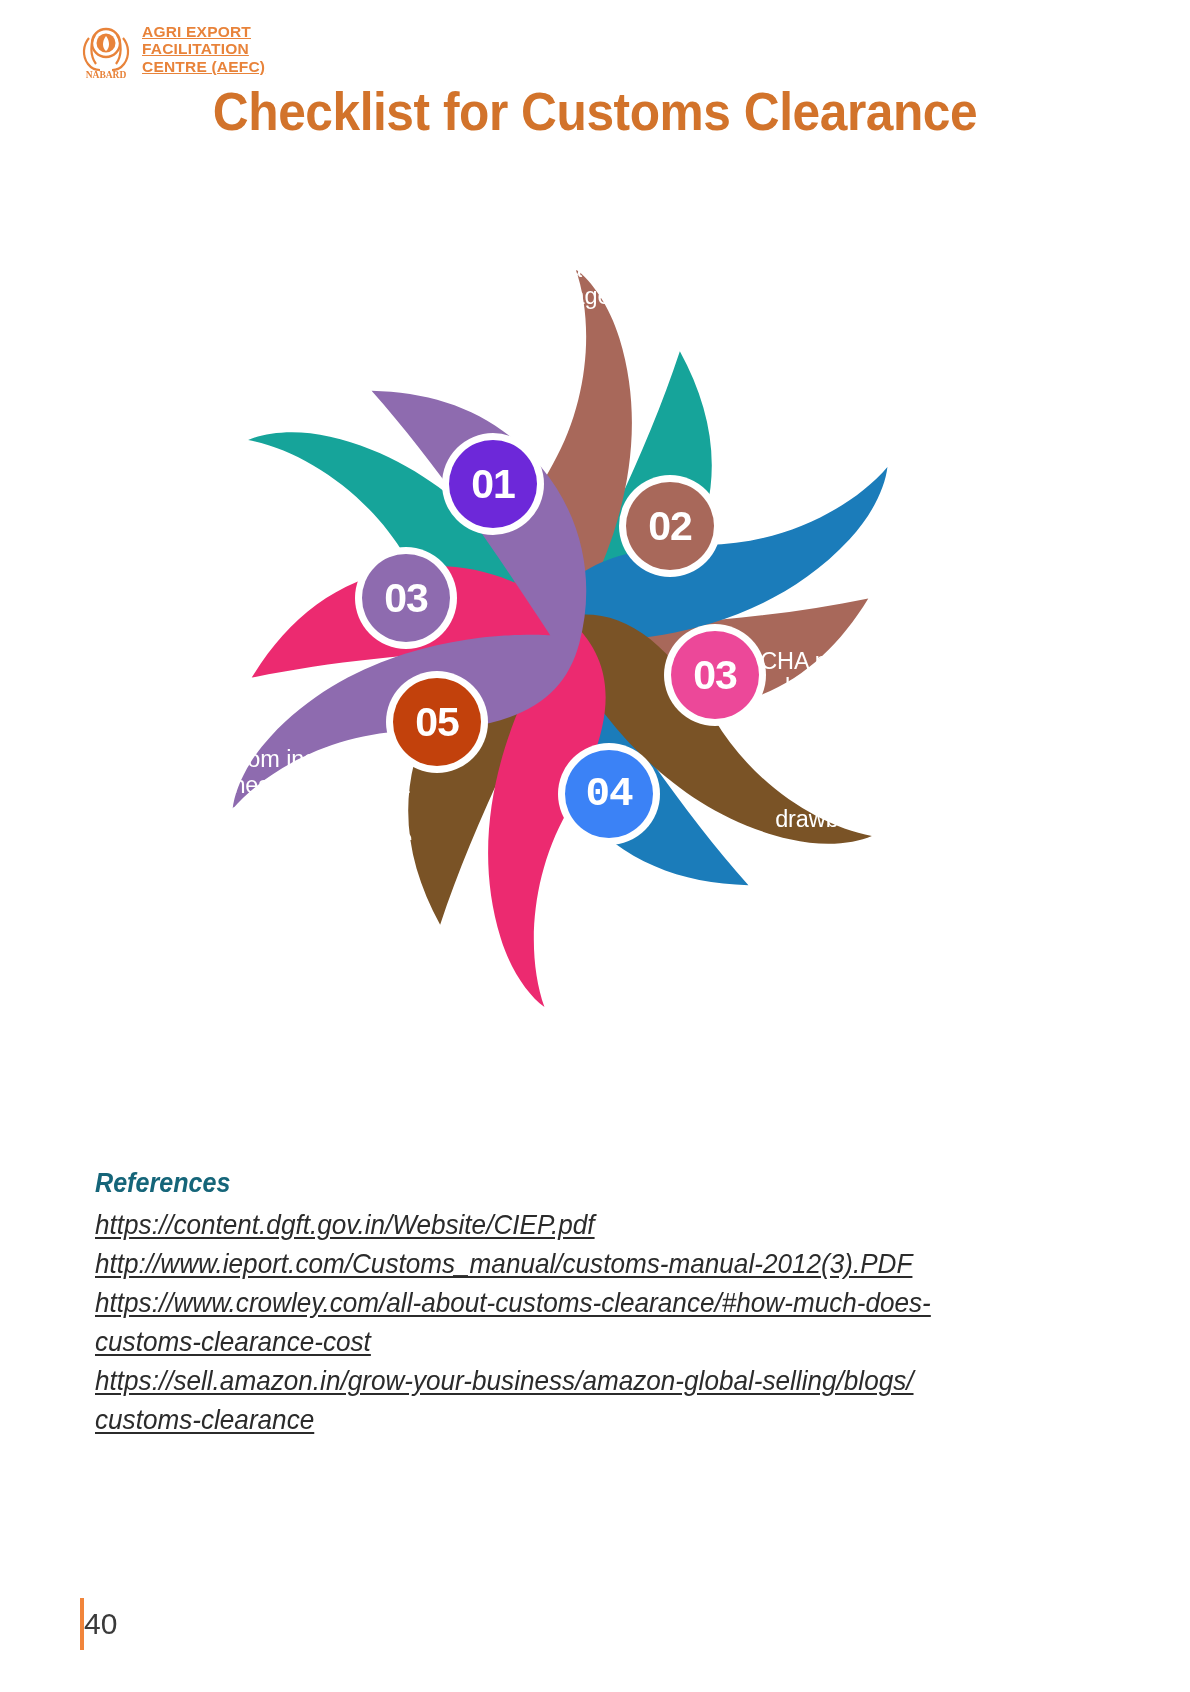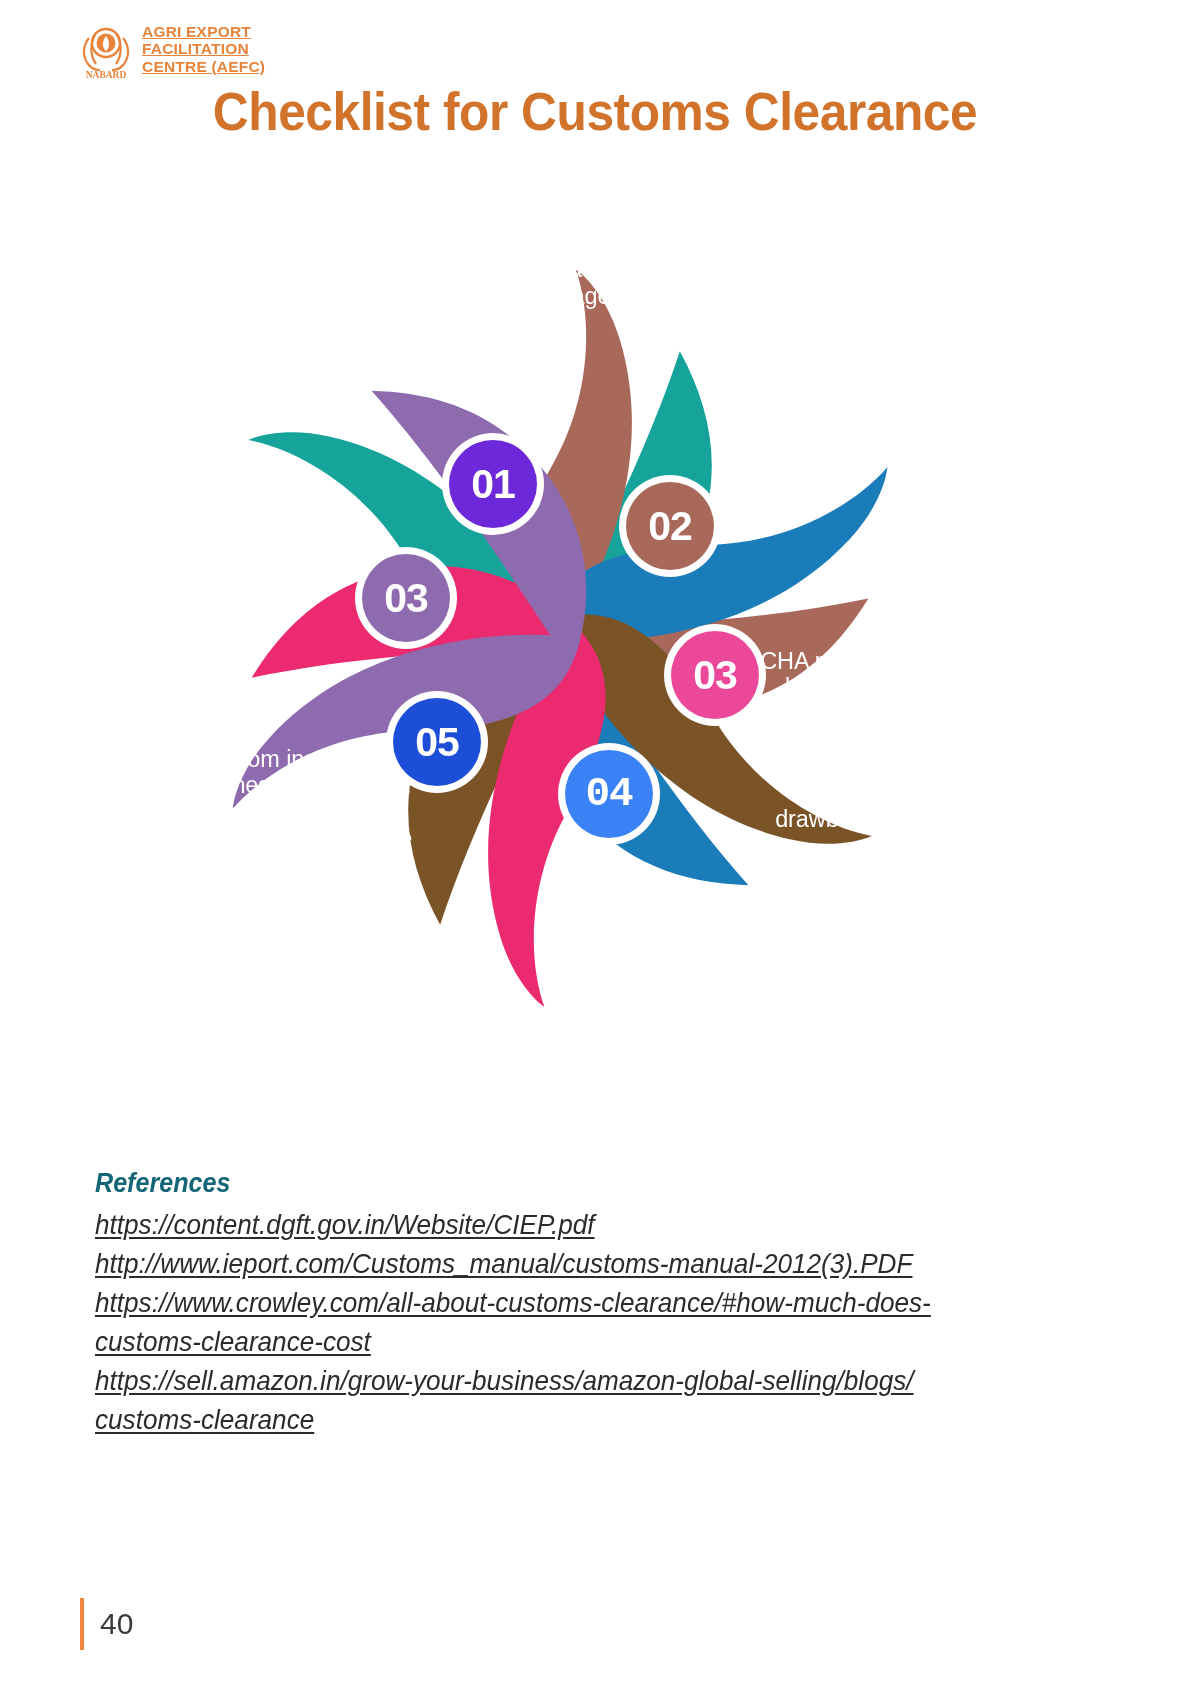--- a/index.html
+++ b/index.html
@@ -90,21 +90,21 @@
     line-height:1.42;
     text-decoration:underline;
     text-underline-offset:3px;
     white-space:nowrap;
     transform:scaleX(.95);transform-origin:left center;
   }
 
   
   .footer{
     position:absolute;left:80px;bottom:42px;
-    display:flex;align-items:center;gap:16px;
+    display:flex;align-items:center;
   }
   .footer-bar{width:4px;height:52px;background:#F1853B;}
   .footer-num{
     font-family:"Liberation Sans", sans-serif;
     font-size:30px;color:#3a3a3a;
   }
 </style>
 </head>
 <body>
 
@@ -181,21 +181,21 @@
     <div class="petal-label" style="left:100px;top:312px;width:215px;">Shipment is released for the export.</div>
 
     <div class="badge" style="left:389px;top:282px;width:88px;height:88px;background:#6d28d9;">01</div>
 
     <div class="badge" style="left:566px;top:324px;width:88px;height:88px;background:#A8685A;text-align:center;">02</div>
 
     <div class="badge" style="left:611px;top:473px;width:88px;height:88px;background:#ec4899;">03</div>
 
     <div class="badge" style="left:505px;top:592px;width:88px;height:88px;background:#3b82f6;font-family:Liberation Mono, monospace;">04</div>
 
-    <div class="badge" style="left:333px;top:540px;width:88px;height:88px;background:#1d4ed8;">05</div>
+    <div class="badge" style="left:333px;top:520px;width:88px;height:88px;background:#c2410c;">05</div>
 
     <div class="badge" style="left:302px;top:396px;width:88px;height:88px;background:#8E6BAF;">03</div>
   </div>
 
   <div class="refs">
     <div class="refs-title">References</div>
 
     <div class="ref-line">https://content.dgft.gov.in/Website/CIEP.pdf</div>
     <div class="ref-line">http://www.ieport.com/Customs_manual/customs-manual-2012(3).PDF</div>
     <div class="ref-line">https://www.crowley.com/all-about-customs-clearance/#how-much-does-</div>

